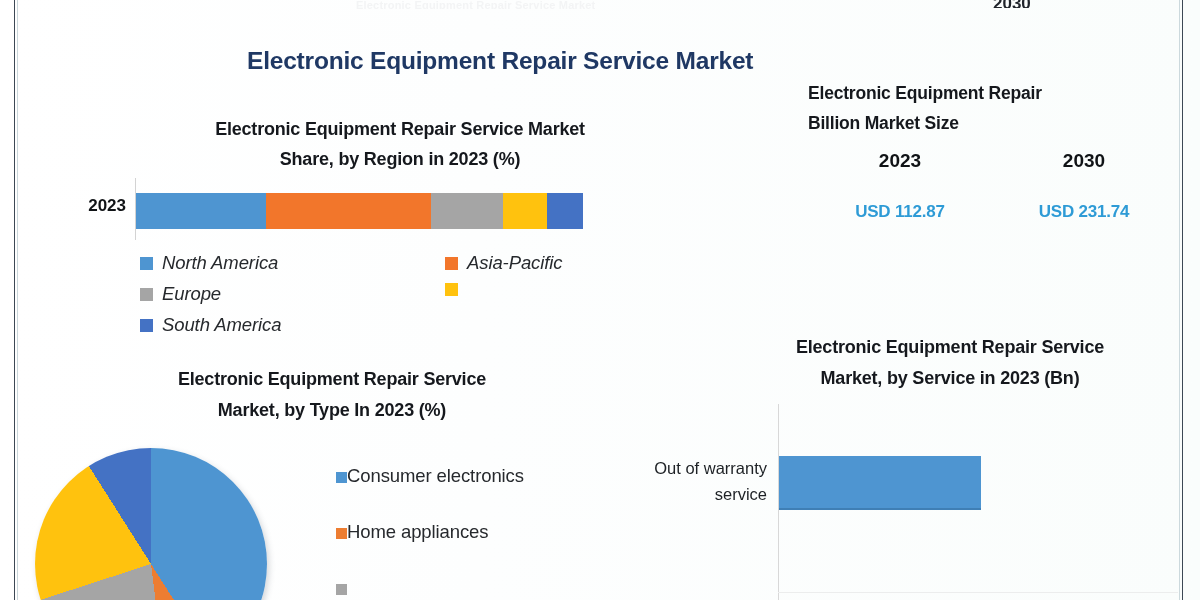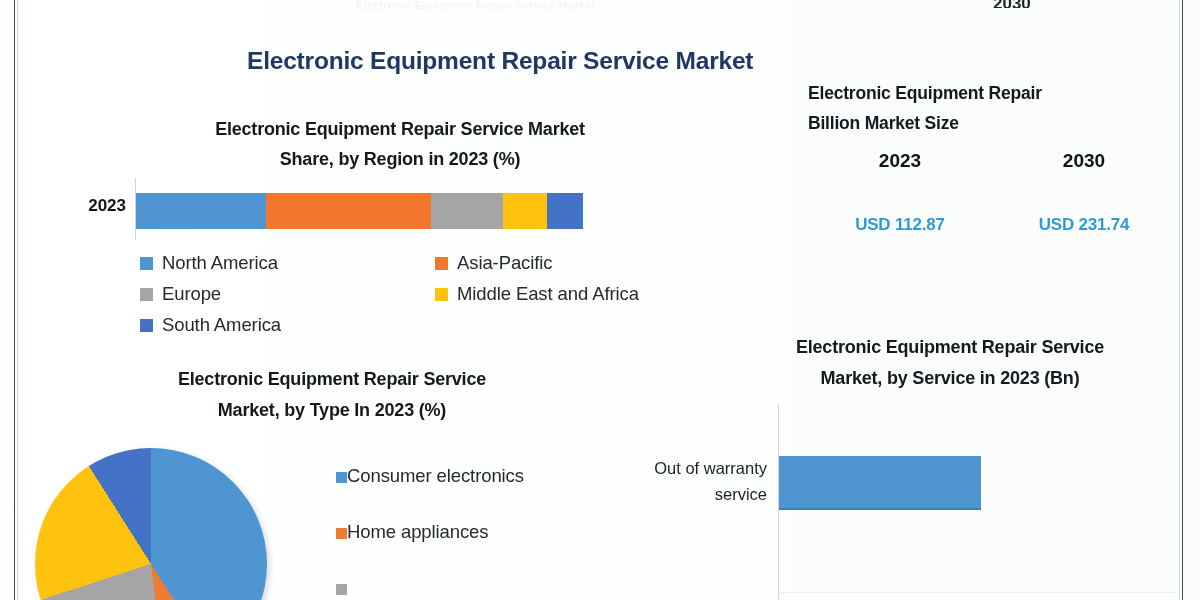--- a/index.html
+++ b/index.html
@@ -50,36 +50,36 @@
     font-size:17px; font-weight:bold; color:#101316;
   }
   .p1-bar{
     position:absolute; left:136px; top:193px; height:36px; width:447px;
     display:flex;
   }
   .p1-bar > span{ display:block; height:100%; }
 
   
   .p1-legend{ position:absolute; left:140px; top:252px; width:560px; }
-  .lg-row{ position:relative; height:31px; }
+  .lg-row{ position:relative; height:31px;font-style:italic; }
   .lg-item{ position:absolute; display:flex; align-items:center; gap:9px; white-space:nowrap; }
   .lg-item.col1{ left:0px; }
-  .lg-item.col2{ left:295px; }
+  .lg-item.col2{ left:305px; }
   .lg-sw{ width:13px; height:13px; display:inline-block; flex:0 0 auto; }
   .lg-tx{ font-size:18.5px; color:#26292d; letter-spacing:-.1px; }
 
   
   .p2-title{
     position:absolute; left:808px; top:78px; width:368px;
     text-align:left; font-size:17.5px; font-weight:bold; color:#15181d;
     line-height:30px; letter-spacing:-.2px;
   }
   .p2-years{ position:absolute; left:808px; top:150px; width:368px; display:flex; }
   .p2-years > div{ flex:1; text-align:center; font-size:19px; font-weight:bold; color:#101316; }
-  .p2-vals{ position:absolute; left:808px; top:215px; width:368px; display:flex; }
+  .p2-vals{ position:absolute; left:808px; top:202px; width:368px; display:flex; }
   .p2-vals > div{ flex:1; text-align:center; font-size:17px; font-weight:bold; color:#2e9bd6; letter-spacing:-.2px; }
   .p2-foot{
     position:absolute; left:808px; top:260px; width:368px; text-align:center;
     font-size:17px; color:#1d2125;
   }
   .p2-foot b{ font-weight:bold; }
 
   
   .p3-title{
     position:absolute; left:72px; top:364px; width:520px;
@@ -154,21 +154,20 @@
         <span class="lg-tx">Asia-Pacific</span>
       </div>
     </div>
     <div class="lg-row">
       <div class="lg-item col1">
         <span class="lg-sw" style="background:#a5a5a5"></span>
         <span class="lg-tx">Europe</span>
       </div>
       <div class="lg-item col2">
         <span class="lg-sw" style="background:#ffc20e"></span>
-        <span class="lg-tx">Middle East and Africa</span>
       </div>
     </div>
     <div class="lg-row">
       <div class="lg-item col1">
         <span class="lg-sw" style="background:#4472c4"></span>
         <span class="lg-tx">South America</span>
       </div>
     </div>
   </div>
 

